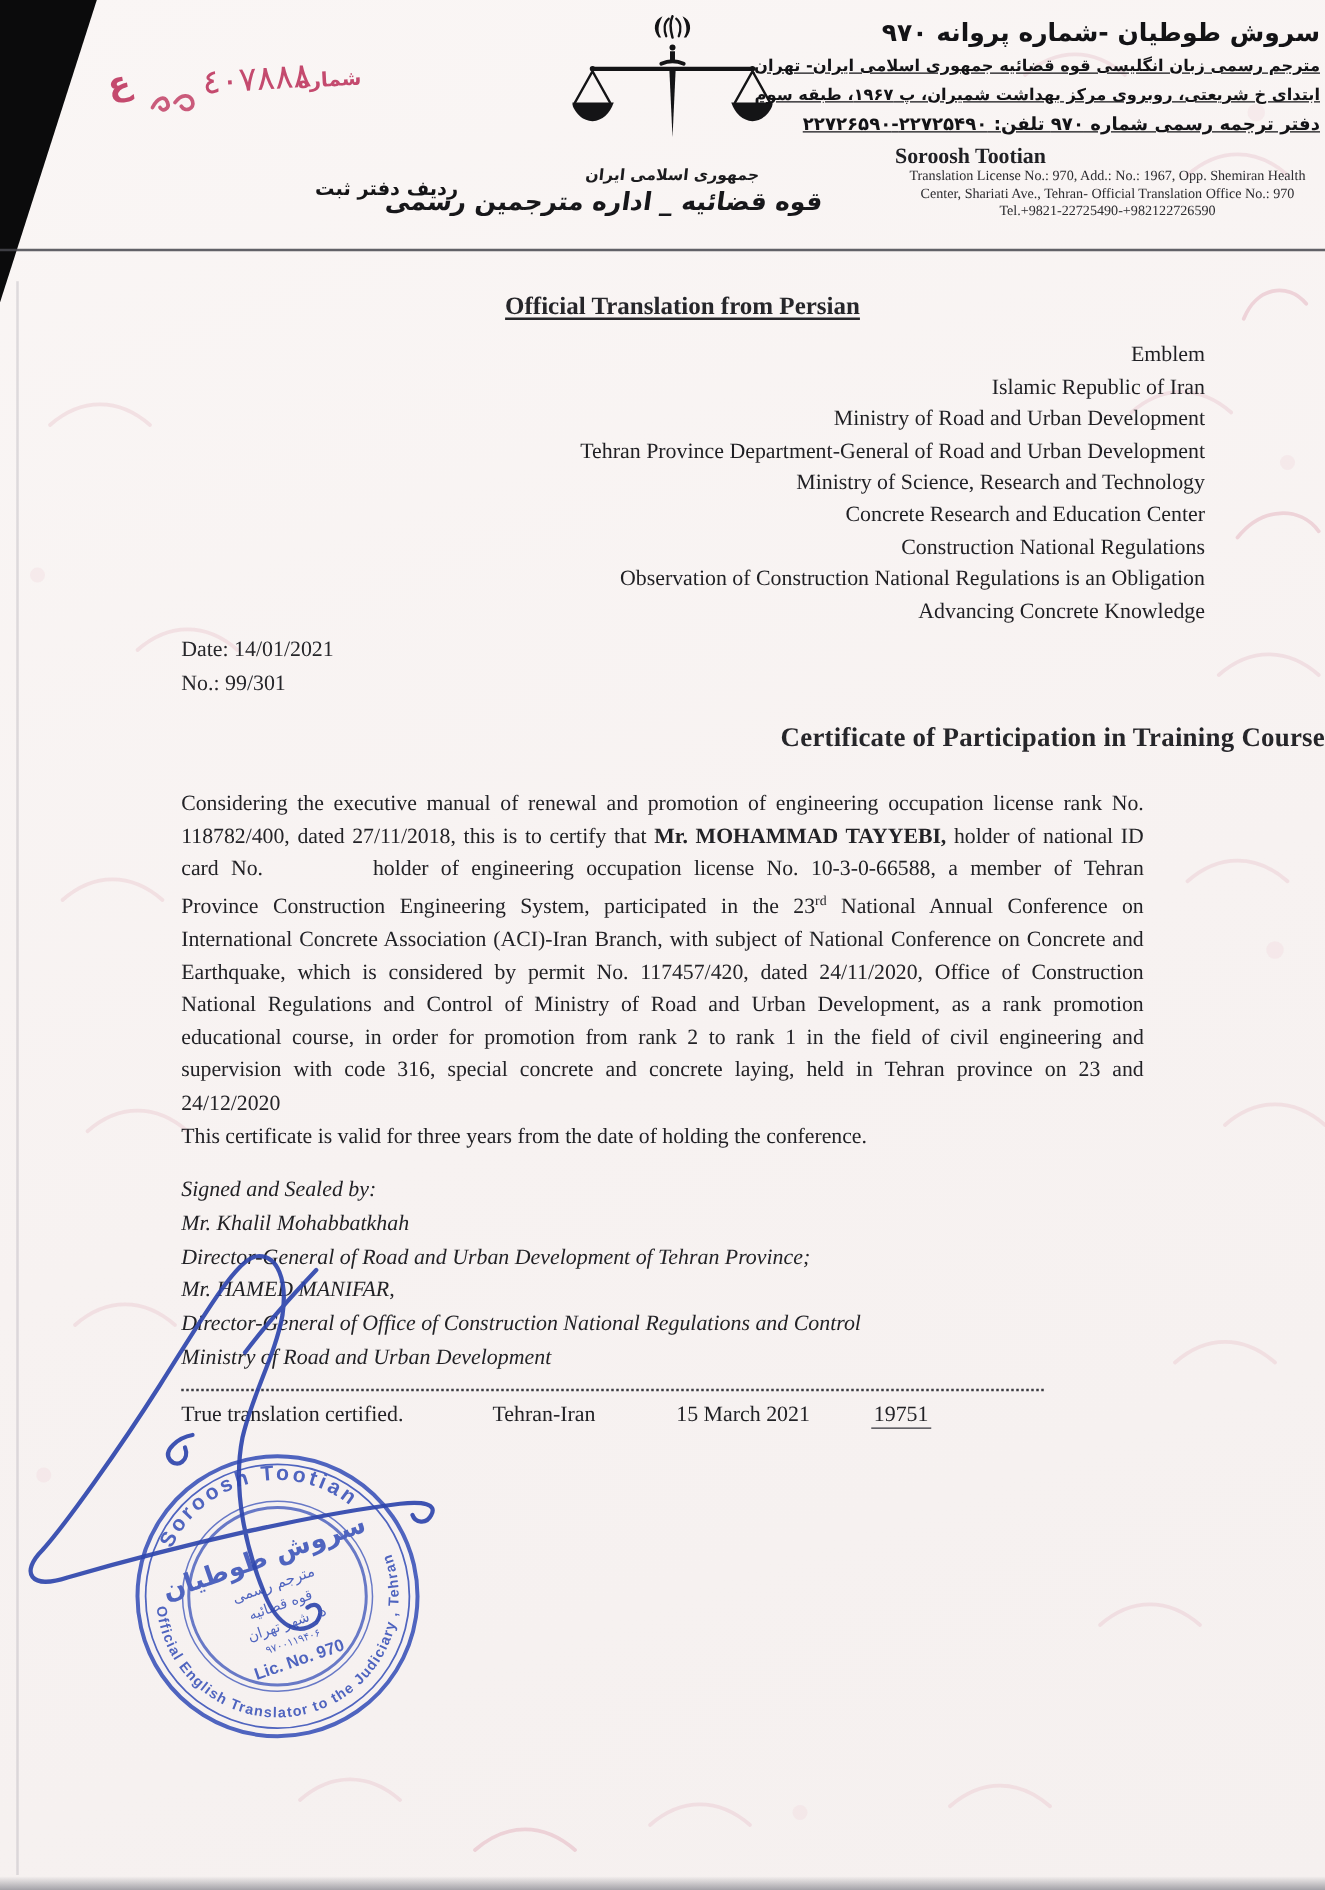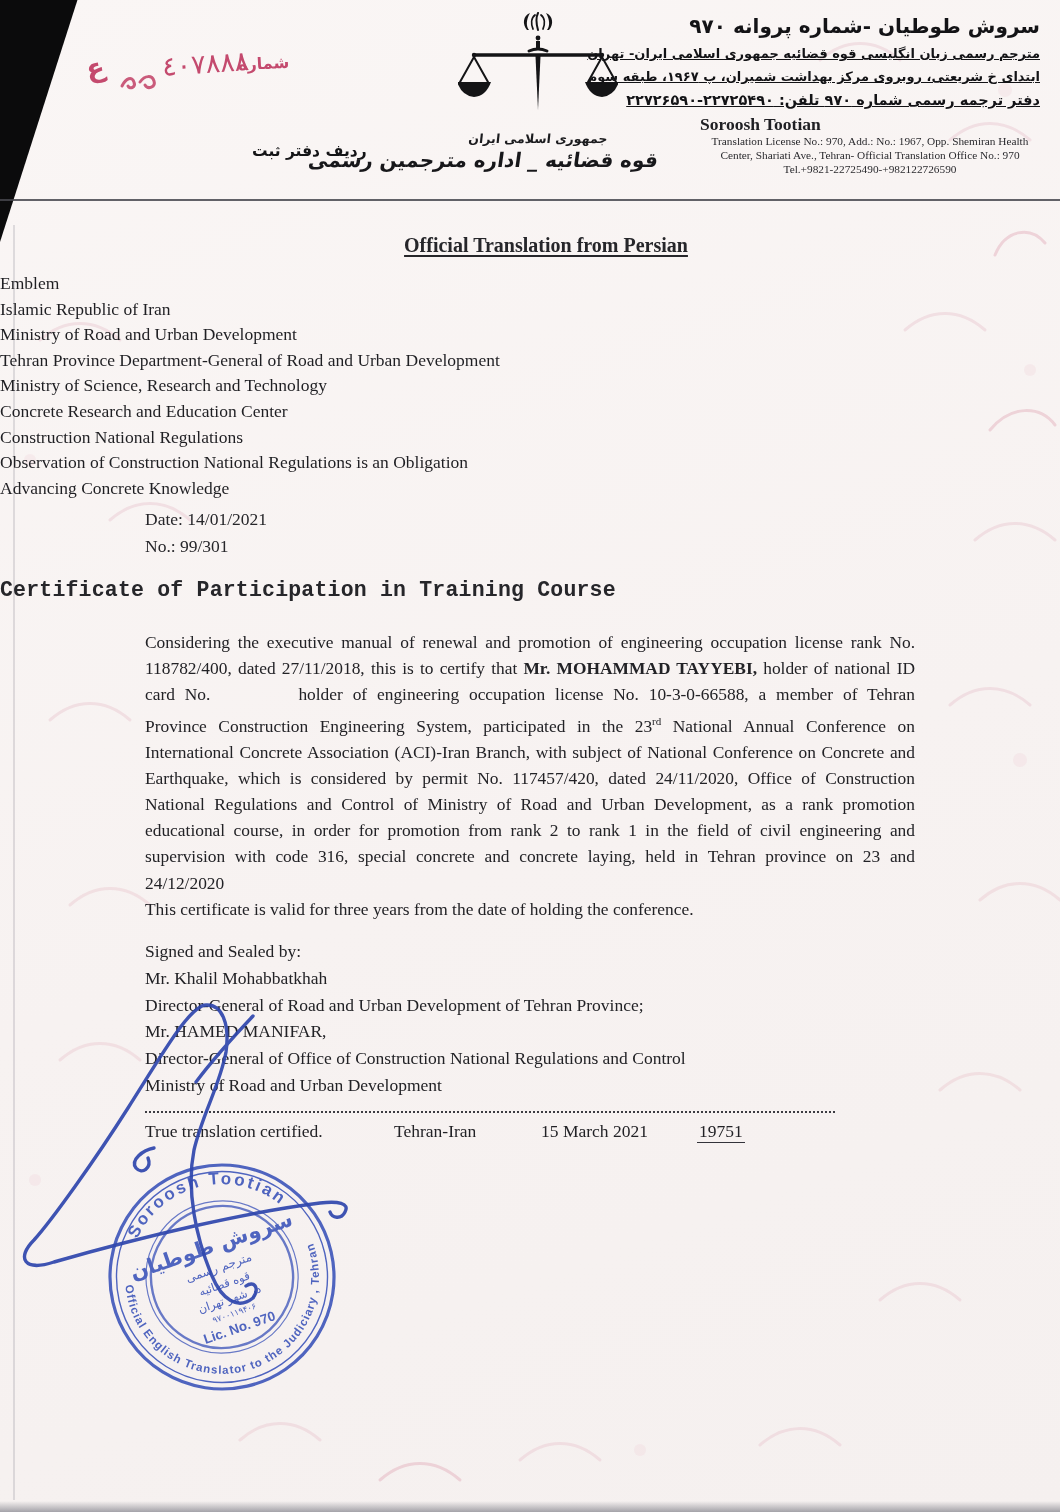--- a/index.html
+++ b/index.html
@@ -24,43 +24,43 @@
   .reg-scribble{top:70px;left:118px;}
   .registry-label{top:142px;left:252px;width:140px;font-size:15.5px;font-weight:bold;
                   font-family:"DejaVu Sans",sans-serif;color:#141416;direction:rtl;text-align:left;}
   
   .emblem-block{top:12px;left:418px;width:240px;text-align:center;}
   .emblem-cap1{font-family:"DejaVu Sans",sans-serif;font-size:12.5px;font-weight:bold;
                color:#1b1b1e;margin-top:1px;transform:skewX(-6deg);}
   .emblem-cap2{font-family:"DejaVu Sans",sans-serif;font-size:20px;font-weight:bold;
                color:#17171a;white-space:nowrap;transform:skewX(-8deg);direction:rtl;margin-top:2px;}
   
-  .fa-header{top:14px;left:700px;width:340px;text-align:right;direction:rtl;
+  .fa-header{top:14px;left:716px;width:340px;text-align:right;direction:rtl;
              font-family:"DejaVu Sans",sans-serif;color:#131316;}
   .fa-title{font-size:20px;font-weight:bold;white-space:nowrap;}
   .fa-line{font-size:13px;font-weight:bold;margin-top:8px;white-space:nowrap;text-decoration:underline;}
   .fa-line3{font-size:14.5px;}
   .en-name{direction:ltr;text-align:left;font-family:"Liberation Serif",serif;
            font-size:17.5px;font-weight:bold;margin-top:6px;color:#202024;}
   .en-line{direction:ltr;text-align:center;font-family:"Liberation Serif",serif;
            font-size:11.3px;line-height:13.8px;color:#2a2a2e;}
   
   .doc-title{top:234px;left:16px;width:1060px;text-align:center;font-size:20px;font-weight:bold;
              text-decoration:underline;text-underline-offset:3px;}
-  .letterhead{top:271px;left:0;width:964px;text-align:left;font-size:17.5px;
+  .letterhead{top:271px;left:0;width:964px;text-align:right;font-size:17.5px;
               line-height:25.6px;color:#1f1f23;}
   .date-block{top:506px;left:145px;font-size:17.5px;line-height:26.5px;}
-  .cert-heading{top:578px;left:0;width:1060px;text-align:left;font-size:21.5px;font-weight:bold;
-                letter-spacing:.2px;font-family:Liberation Mono, monospace;}
+  .cert-heading{top:578px;left:0;width:1060px;text-align:right;font-size:21.5px;font-weight:bold;
+                letter-spacing:.2px;}
   .body-text{top:629px;left:145px;width:770px;font-size:17.4px;line-height:26.2px;
              text-align:justify;color:#222226;}
   .body-text p{margin:0;}
   .idgap{display:inline-block;width:88px;}
   sup{font-size:11px;}
-  .signed-block{top:938px;left:145px;font-size:17.5px;line-height:26.8px;color:#222226;}
+  .signed-block{top:938px;left:145px;font-size:17.5px;line-height:26.8px;color:#222226;font-style:italic;}
   .dotted-line{top:1108px;left:145px;width:690px;height:3px;border-bottom:2.5px dotted #3c3c42;}
   .footer-row{top:1121px;left:145px;width:700px;height:26px;font-size:17.5px;color:#222226;font-family:Liberation Serif, serif;}
   .footer-certified{left:0;top:0;}
   .footer-place{left:249px;top:0;}
   .footer-date{left:396px;top:0;}
   .footer-number{left:552px;top:0;border-bottom:1.5px solid #33333a;padding:0 2px;}
   
   #stamp{top:1157px;left:102px;transform:rotate(-13deg);opacity:.9;}
   #signature{top:0;left:0;pointer-events:none;}
   .stamp-latin{font-family:"Liberation Sans",sans-serif;}

